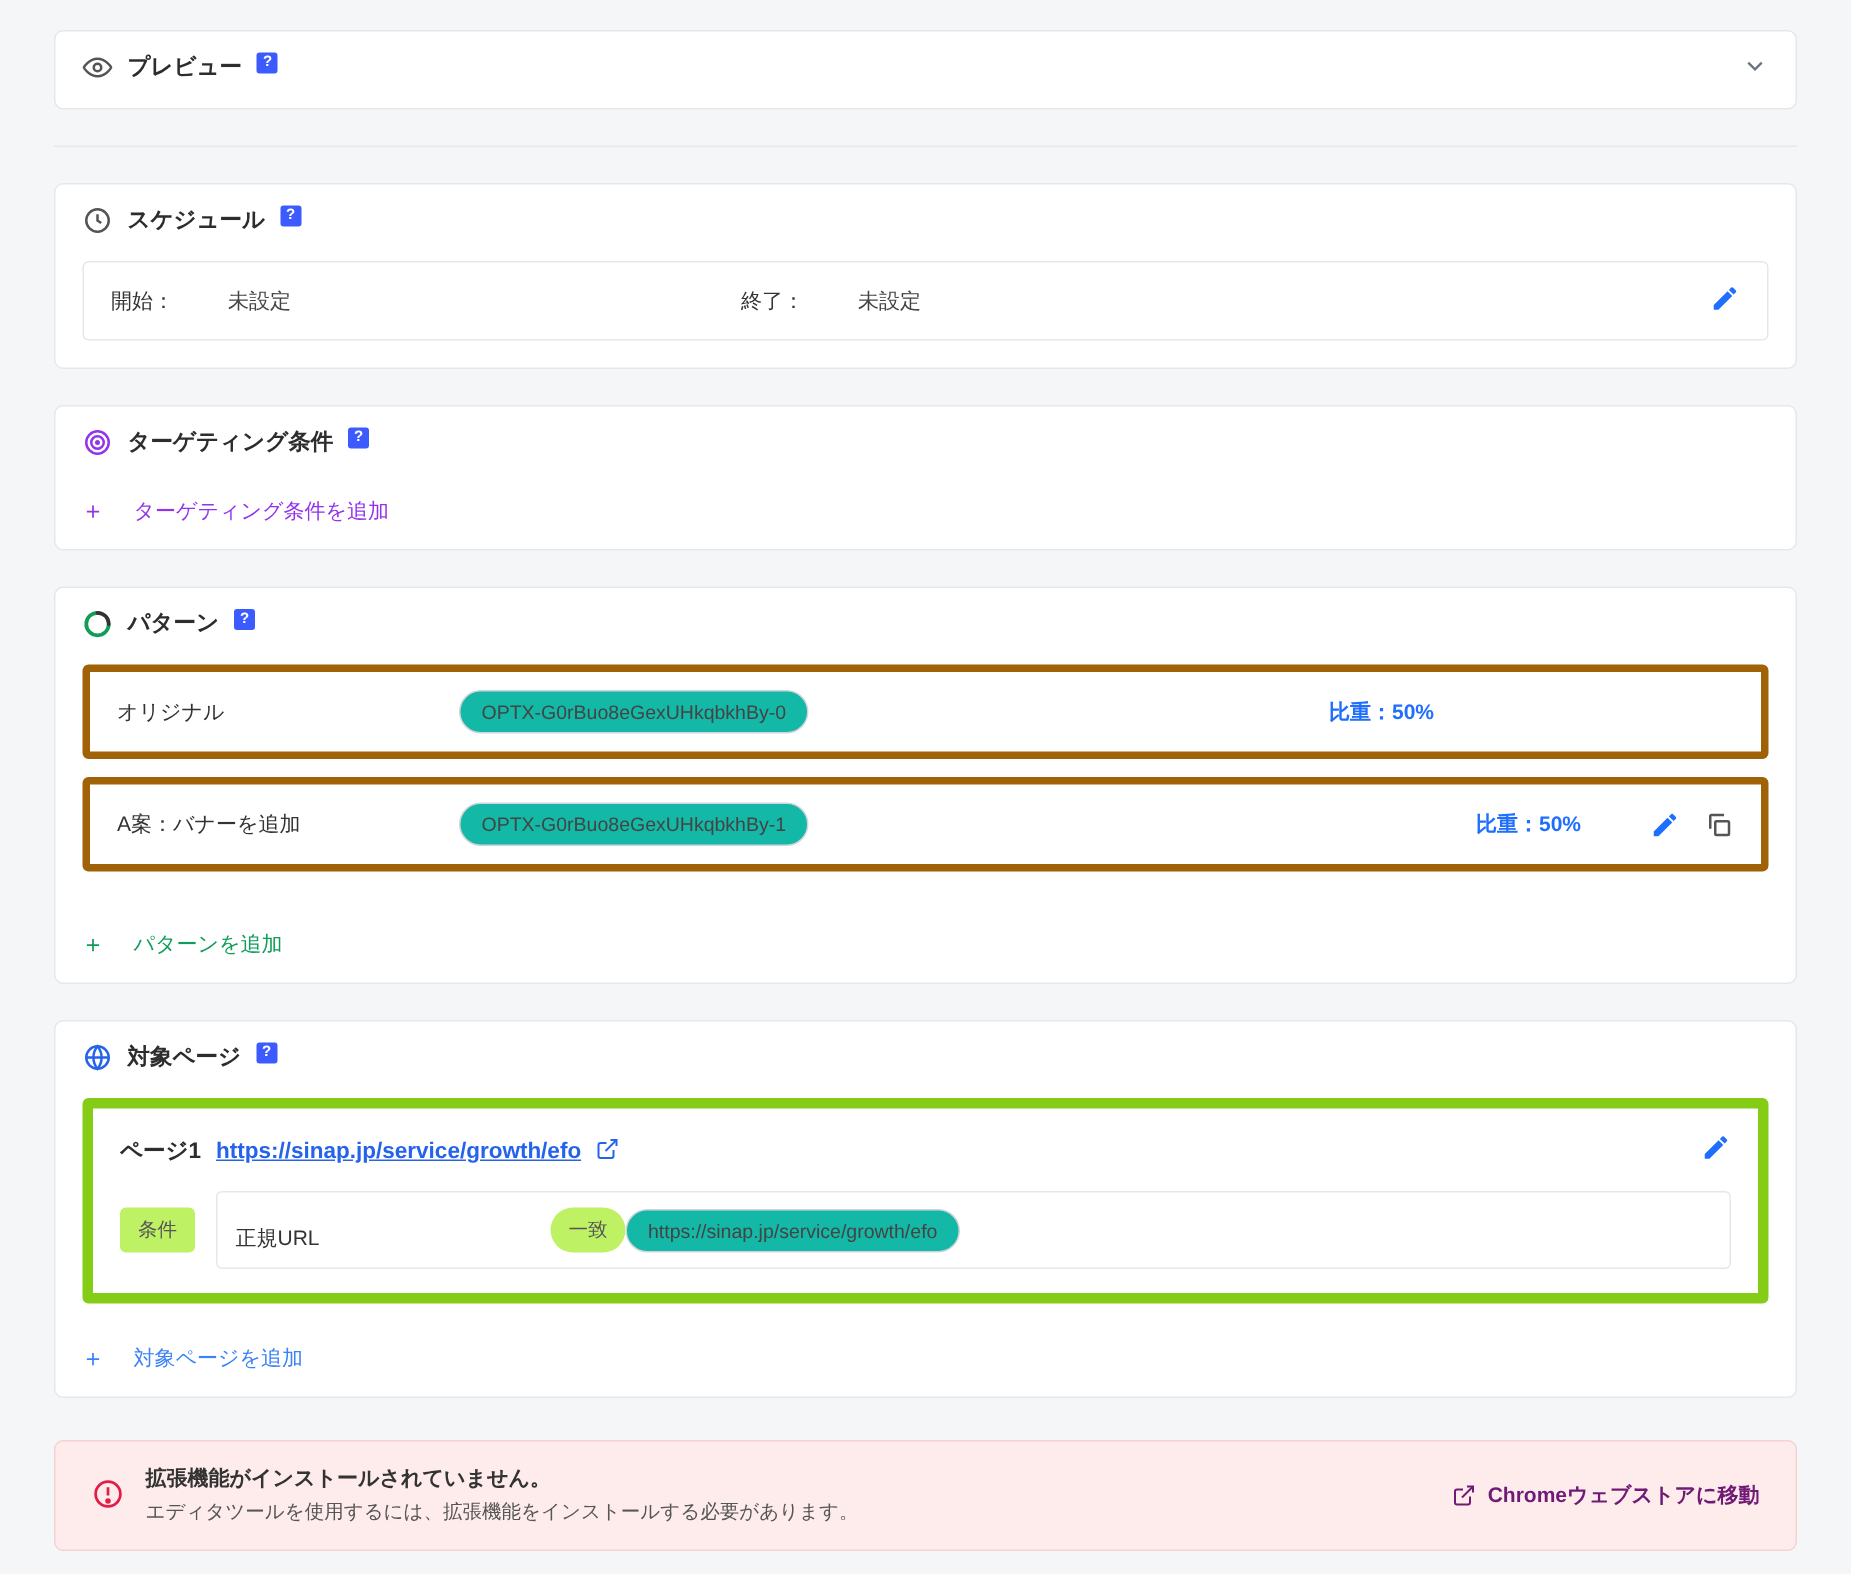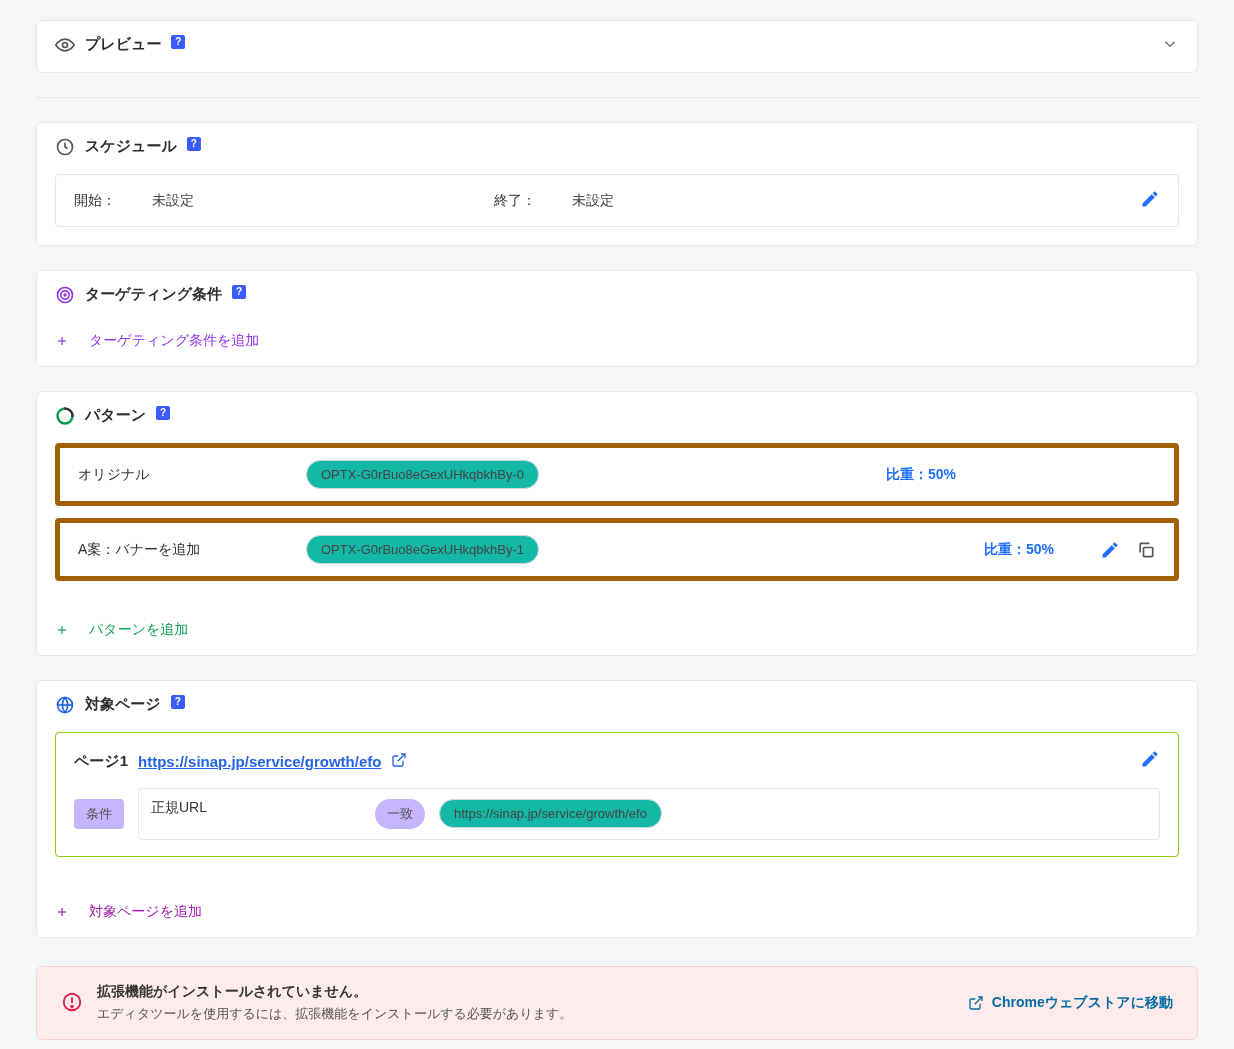--- a/index.html
+++ b/index.html
@@ -54,21 +54,21 @@
 .schedule-row .label { color: #333; margin-right: 36px; }
 .schedule-row .value { color: #444; }
 .schedule-row .segment { display: flex; align-items: center; min-width: 380px; }
 .edit-icon {
   margin-left: auto;
   color: #1f6fff;
   cursor: pointer;
 }
 .purple { color: #9333ea; }
 .green { color: #0f9d58; }
-.blue-link { color: #a21caf; }
+.blue-link { color: #3b82f6; }
 .add-link {
   display: flex;
   align-items: center;
   gap: 20px;
   padding: 10px 18px 16px;
   font-size: 14px;
   cursor: pointer;
 }
 .add-link svg { flex-shrink: 0; }
 .pattern-row {
@@ -92,40 +92,39 @@
 .weight {
   margin-left: auto;
   color: #1f6fff;
   font-weight: 700;
   margin-right: 200px;
 }
 .weight2 { margin-right: 28px; }
 .row-actions { display: flex; gap: 16px; align-items: center; }
 .icon-btn { color: #555; cursor: pointer; display: inline-flex; }
 .page-box {
-  border: 1px solid #84cc16;
+  border: 7px solid #84cc16;
   border-radius: 4px;
   padding: 16px 18px;
-  margin-bottom: 18px;
+  margin-bottom: 0;
 }
 .page-header { display: flex; align-items: center; gap: 10px; margin-bottom: 14px; }
 .page-title { font-weight: 700; font-size: 15px; }
 .page-link { color: #2563eb; text-decoration: underline; font-weight: 600; font-size: 15px; }
 .ext-icon { color: #2563eb; }
 .page-header .edit-icon { font-size: 18px; }
 .cond-row {
   display: flex;
-  align-items: flex-start;
-  gap: 14px;
+  align-items: flex-end;
   border: 1px solid #e5e7eb;
   border-radius: 4px;
   padding: 10px 12px;
 }
 .tag-pill {
-  background: #c4b5fd;
+  background: #bef264;
   border-radius: 4px;
   padding: 6px 12px;
   font-size: 13px;
   color: #555;
   font-family: Liberation Serif, serif;
 }
 .tag-pill.round { border-radius: 999px; }
 .cond-row .field-label { color: #333; flex: 0 0 210px; }
 .alert {
   background: #fdeceb;
@@ -140,21 +139,21 @@
 .alert .msg-title { font-weight: 700; color: #333; margin-bottom: 4px; }
 .alert .msg-sub { color: #555; font-size: 13px; }
 .alert-icon { color: #e11d48; flex-shrink: 0; }
 .alert-action {
   margin-left: auto;
   display: flex;
   align-items: center;
   gap: 8px;
   font-weight: 700;
   cursor: pointer;
-  color: #0369a1;
+  color: #701a75;
 }
 .divider { border: none; border-top: 1px solid #e5e7eb; margin: 0 0 24px; }
 .target-icon { color: #9333ea; }
 .pattern-icon { color: #0f9d58; }
 .globe-icon { color: #2563eb; }
 </style>
 </head>
 <body>
 
 <div class="card">

